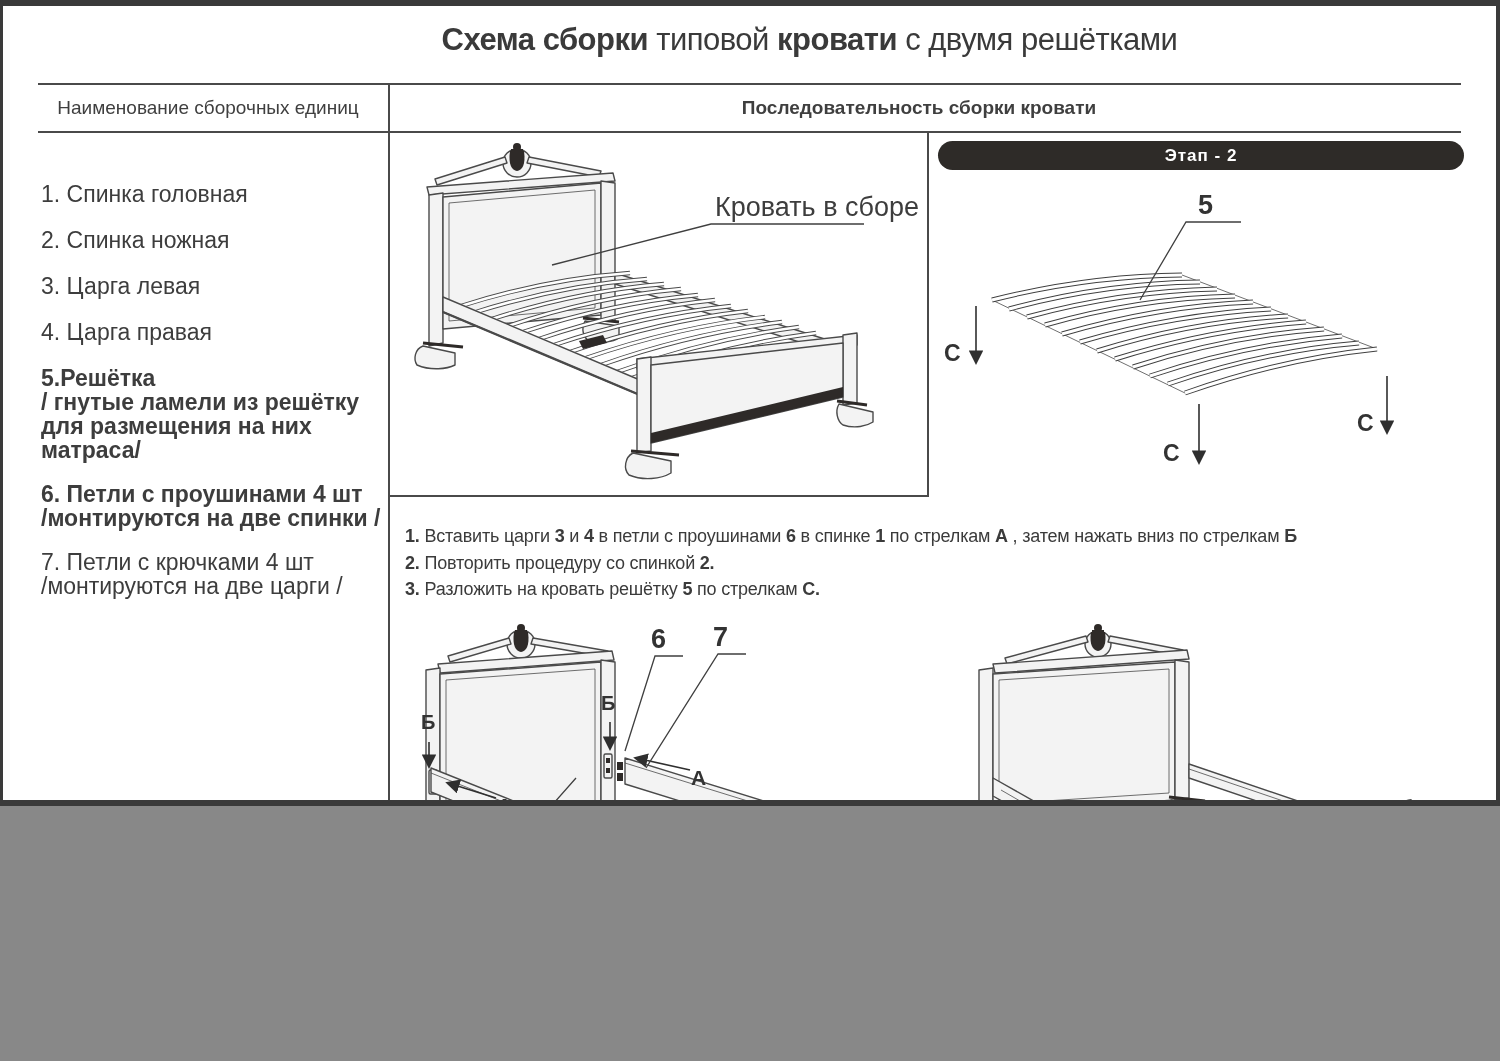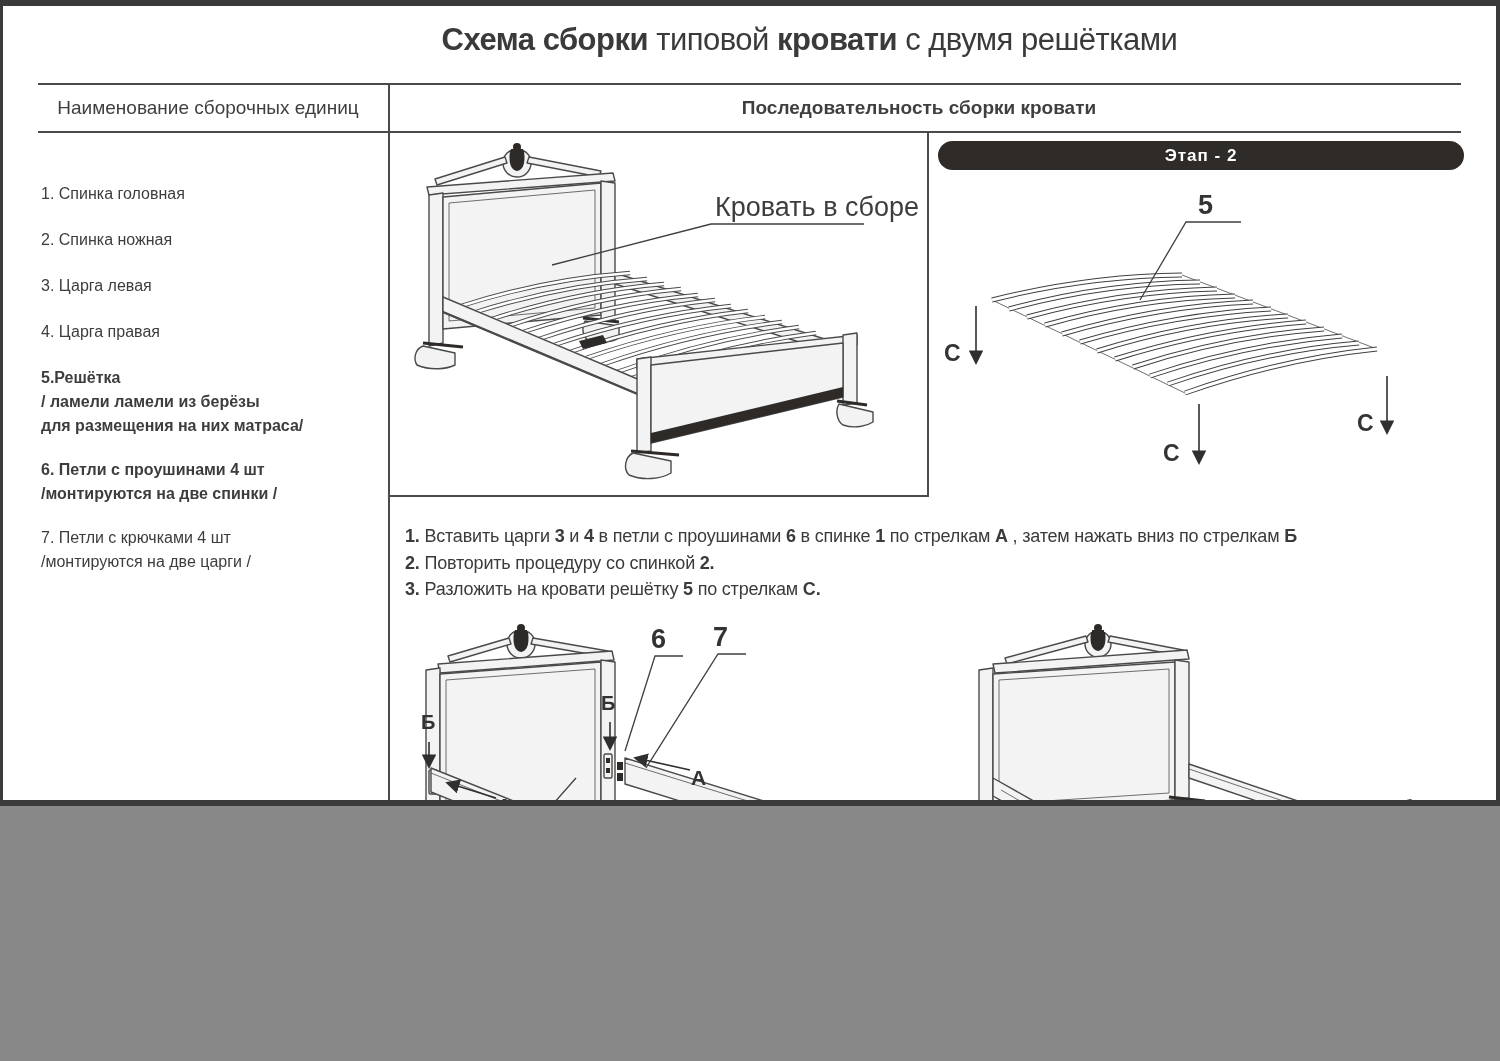--- a/index.html
+++ b/index.html
@@ -9,21 +9,21 @@
     border-top:6px solid #3a3a3a; border-left:3px solid #3a3a3a;
     border-right:4px solid #3a3a3a; border-bottom:6px solid #3a3a3a;
     box-sizing:border-box; overflow:hidden;
   }
   .hline{position:absolute;height:2px;background:#4a4a4a;}
   .vline{position:absolute;width:2px;background:#4a4a4a;}
   #title{position:absolute;left:120px;right:0;top:16px;text-align:center;
     font-size:31px;letter-spacing:-0.5px;color:#3a3a3a;}
   #title b{font-weight:700;}
   .hdr{position:absolute;font-size:19px;color:#3f3f3f;}
-  .parts{position:absolute;left:38px;top:176px;width:340px;font-size:16px;line-height:24px;color:#3d3d3d;}
+  .parts{position:absolute;left:38px;top:176px;width:340px;font-size:23px;line-height:24px;color:#3d3d3d;}
   .pitem{margin-bottom:22px;}
   .pitem.tight{margin-bottom:20px;font-weight:bold;}
   .banner{position:absolute;height:29px;background:#2e2b28;border-radius:15px;
     color:#fff;font-size:17px;font-weight:700;letter-spacing:1px;
     display:flex;align-items:center;justify-content:center;}
   .instr{position:absolute;left:402px;top:517px;width:1075px;font-size:18px;
     line-height:26.5px;letter-spacing:-0.2px;color:#3b3b3b;white-space:nowrap;}
   .instr .b{font-weight:700;}
   #footer{position:absolute;left:400px;top:1001px;width:1072px;text-align:center;
     font-size:17.5px;word-spacing:5px;color:#4a4a4a;white-space:nowrap;}
@@ -67,21 +67,21 @@
         <div>2. Спинка ножная</div>
       </div>
     <div class="pitem">
         <div>3. Царга левая</div>
       </div>
     <div class="pitem">
         <div>4. Царга правая</div>
       </div>
     <div class="pitem tight">
       <div>5.Решётка</div>
-      <div>/ ламели ламели из берёзы</div>
+      <div>/ гнутые ламели из решётку</div>
       <div>для размещения на них матраса/</div>
     </div>
     <div class="pitem tight">
       <div>6. Петли с проушинами 4 шт</div>
       <div>/монтируются на две спинки /</div>
     </div>
     <div class="pitem">
       <div>7. Петли с крючками 4 шт</div>
       <div>/монтируются на две царги /</div>
     </div>
@@ -195,21 +195,21 @@
     <line class="arrow" x1="454" y1="200" x2="454" y2="256" marker-end="url(#ar2)"></line>
   </svg>
   <div class="callout co27" style="left:1195px;top:184px;">5</div>
   <div class="callout co23" style="left:941px;top:334px;">C</div>
   <div class="callout co23" style="left:1160px;top:434px;">C</div>
   <div class="callout co23" style="left:1354px;top:404px;">C</div>
 
   <div class="instr">
     <div><span class="b">1.</span><span> Вставить царги </span><span class="b">3</span><span> и </span><span class="b">4</span><span> в петли с проушинами </span><span class="b">6</span><span> в спинке </span><span class="b">1</span><span> по стрелкам </span><span class="b">А</span><span> , затем нажать вниз по стрелкам </span><span class="b">Б</span></div>
     <div><span class="b">2.</span><span> Повторить процедуру со спинкой </span><span class="b">2.</span></div>
-    <div><span class="b">3.</span><span> Разложить на кровати  решётку </span><span class="b">5</span><span>  по стрелкам </span><span class="b">С.</span></div>
+    <div><span class="b">3.</span><span> Разложить на кровать  решётку </span><span class="b">5</span><span>  по стрелкам </span><span class="b">С.</span></div>
   </div>
 
   <svg style="left:395px;top:610px;" width="540" height="350" viewBox="0 0 540 350">
     <defs>
       <marker id="ar3" viewBox="0 0 10 10" refX="8" refY="5" markerWidth="9" markerHeight="9" orient="auto">
         <path d="M0,0 L10,5 L0,10 Z" fill="#2f2f2f"></path>
       </marker>
     </defs>
     <g>
       <circle class="ln" cx="123" cy="28" r="14" fill="#ffffff"></circle>

